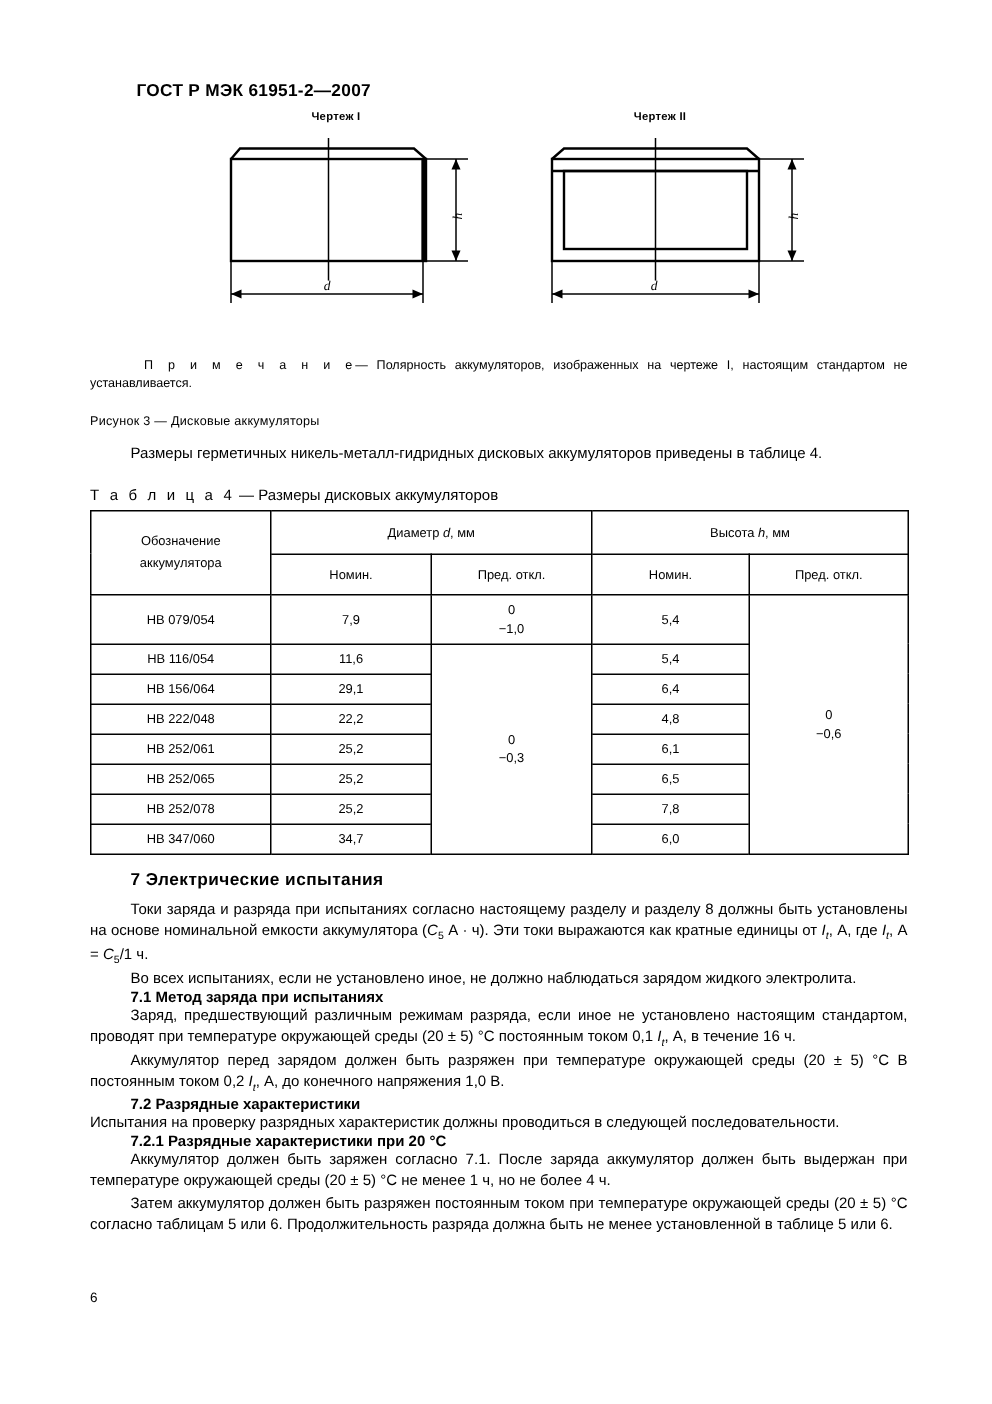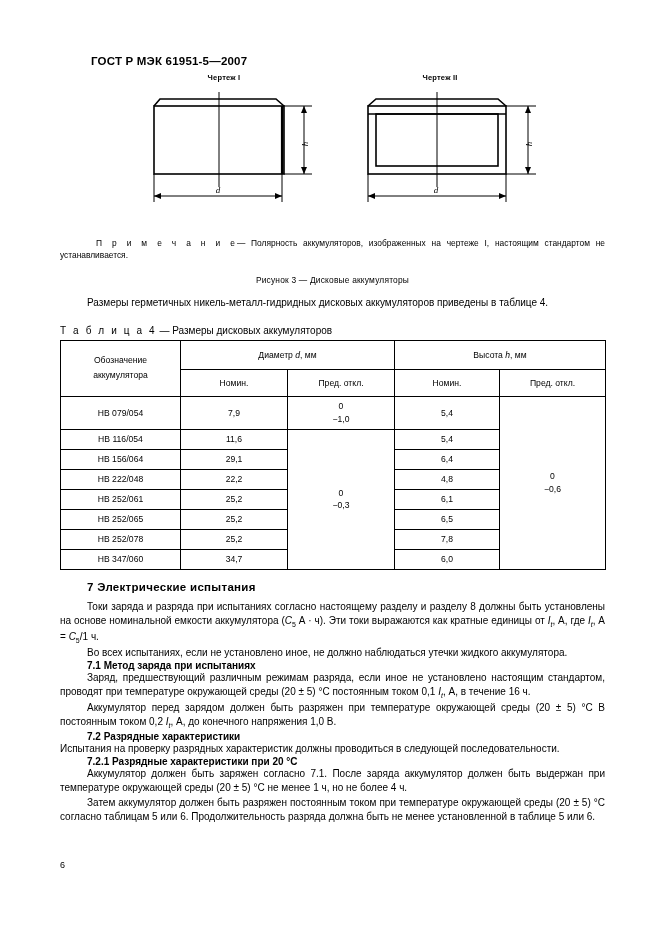--- a/index.html
+++ b/index.html
@@ -67,21 +67,21 @@
     margin-top: 4px;
   }
   .note .lead {
     letter-spacing: 2.1px;
   }
   .note .indent { display: inline-block; width: 36px; }
 
   
   .fig-caption {
     font-size: 8.4px;
-    text-align: center;
+    text-align: left;
     margin-top: 14px;
     letter-spacing: 0.2px;
   }
 
   
   p.body {
     font-size: 10px;
     line-height: 1.42;
     text-align: justify;
     margin: 0;
@@ -152,21 +152,21 @@
     top: 860px;
     font-size: 9px;
   }
 </style>
 </head>
 <body>
 
 <div class="page">
   <div class="content">
 
-    <div class="doc-header">ГОСТ Р МЭК 61951-5—2007</div>
+    <div class="doc-header">ГОСТ Р МЭК 61951-2—2007</div>
 
     <div class="figure-block">
 
       <div class="drawing left">
         <div class="drawing-caption" style="width:160px;">Чертеж I</div>
         <svg width="190" height="130" viewBox="0 0 190 130">
           <g fill="none" stroke="#000" stroke-width="1.6">
 
             <path d="M10 22 L16 15 L132 15 L140 22"></path>
 
@@ -316,21 +316,21 @@
     </table>
 
     <div class="spacer-8"></div>
 
     <h2 class="sec">7  Электрические испытания</h2>
 
     <div class="spacer-5"></div>
 
     <p class="body"><span>Токи заряда и разряда при испытаниях согласно настоящему разделу и разделу 8 должны быть установлены на основе номинальной емкости аккумулятора (</span><span class="it">C</span><sub>5</sub><span> А · ч). Эти токи выражаются как кратные единицы от </span><span class="it">I</span><sub class="it">t</sub><span>, А, где </span><span class="it">I</span><sub class="it">t</sub><span>, А = </span><span class="it">C</span><sub>5</sub><span>/1 ч.</span></p>
 
-    <p class="body">Во всех испытаниях, если не установлено иное, не должно наблюдаться утечки жидкого аккумулятора.</p>
+    <p class="body">Во всех испытаниях, если не установлено иное, не должно наблюдаться зарядом жидкого электролита.</p>
 
     <h3 class="subsec">7.1  Метод заряда при испытаниях</h3>
 
     <p class="body"><span>Заряд, предшествующий различным режимам разряда, если иное не установлено настоящим стандартом, проводят при температуре окружающей среды (20 ± 5) °С постоянным током 0,1 </span><span class="it">I</span><sub class="it">t</sub><span>, А, в течение 16 ч.</span></p>
 
     <p class="body"><span>Аккумулятор перед зарядом должен быть разряжен при температуре окружающей среды (20 ± 5) °С В постоянным током 0,2 </span><span class="it">I</span><sub class="it">t</sub><span>, А, до конечного напряжения 1,0 В.</span></p>
 
     <h3 class="subsec">7.2  Разрядные характеристики</h3>
 
     <p class="body noindent">Испытания на проверку разрядных характеристик должны проводиться в следующей последовательности.</p>

